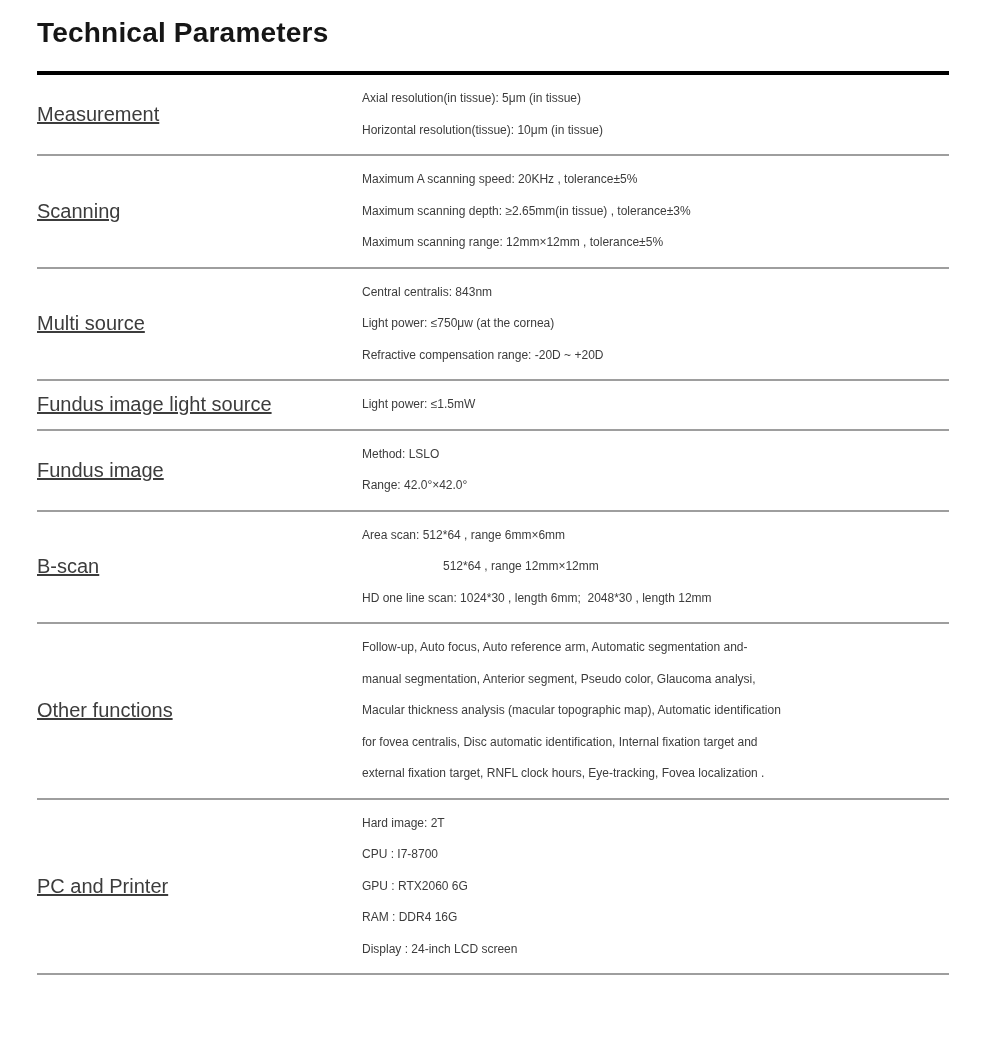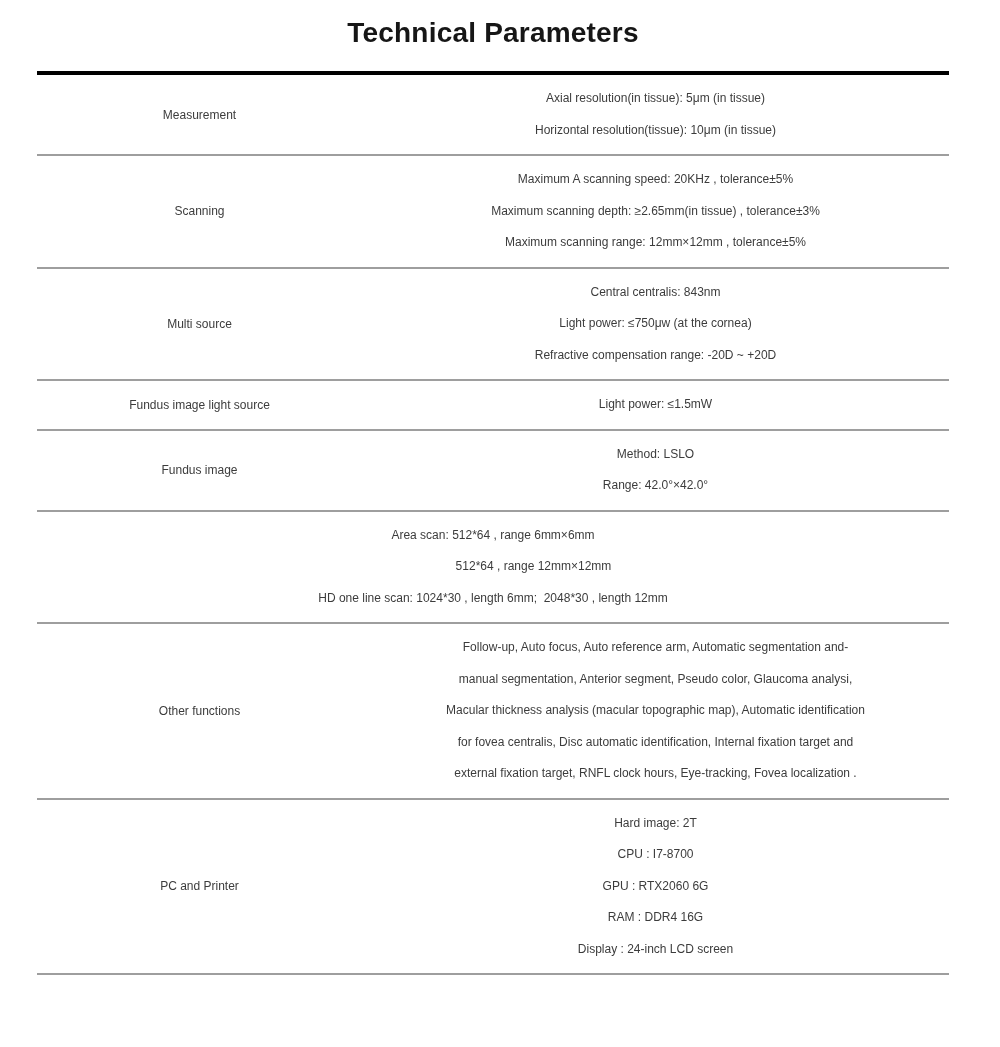--- a/index.html
+++ b/index.html
@@ -17,21 +17,20 @@
   }
   body {
     width: 1000px;
     height: 1047px;
     font-family: "Liberation Sans", "DejaVu Sans", sans-serif;
     color: var(--text);
     overflow: hidden;
   }
   .page {
     padding: 16px 51px 8px 37px;
-    text-align: center;
   }
   .title {
     margin: 0 0 21px 0;
     font-size: 28px;
     line-height: 34px;
     font-weight: 700;
     color: var(--title);
     letter-spacing: 0.2px;
   }
   .spec-table {
@@ -40,22 +39,23 @@
   .row {
     display: flex;
     align-items: stretch;
     border-bottom: 2px solid var(--rule-row);
     padding: 8px 0;
   }
   .row-label {
     flex: 0 0 325px;
     width: 325px;
     align-self: center;
-    font-size: 12px;
+    font-size: 20px;
     color: var(--text);
+    text-decoration: underline;
   }
   .row-values {
     flex: 1 1 auto;
     font-size: 12px;
     color: var(--text);
   }
   .value-line {
     line-height: 31.5px;
     white-space: pre-wrap;
   }
@@ -105,20 +105,21 @@
 
   <div class="row">
     <div class="row-label">Fundus image</div>
     <div class="row-values">
           <div class="value-line">Method: LSLO</div>
           <div class="value-line">Range: 42.0°×42.0°</div>
         </div>
   </div>
 
   <div class="row">
+    <div class="row-label">B-scan</div>
     <div class="row-values">
           <div class="value-line">Area scan: 512*64 , range 6mm×6mm</div>
           <div class="value-line indent">512*64 , range 12mm×12mm</div>
           <div class="value-line">HD one line scan: 1024*30 , length 6mm;  2048*30 , length 12mm</div>
         </div>
   </div>
 
   <div class="row">
     <div class="row-label">Other functions</div>
     <div class="row-values">

